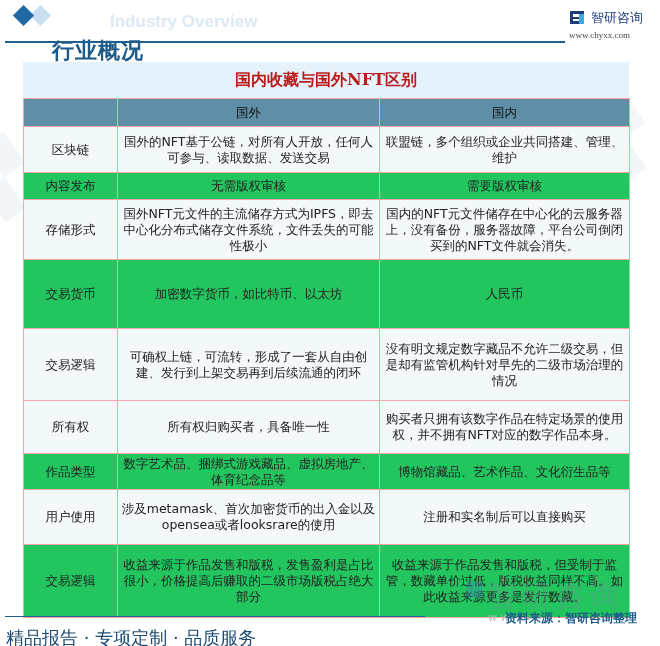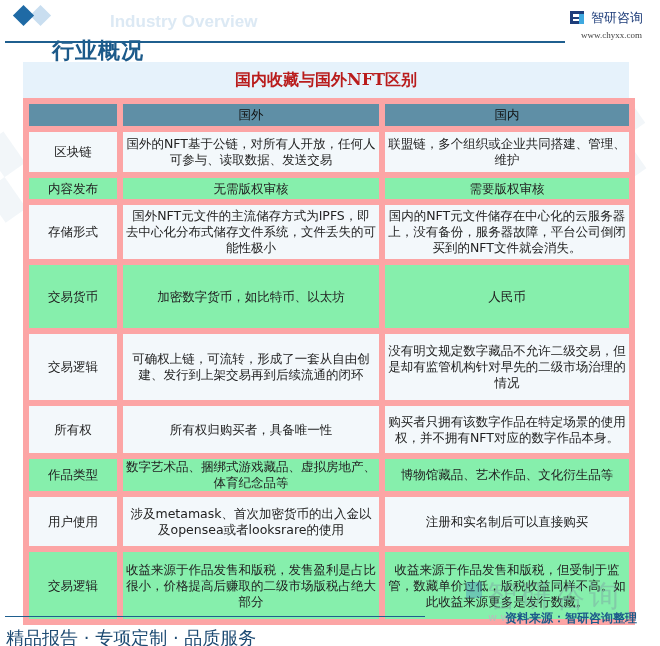--- a/index.html
+++ b/index.html
@@ -13,29 +13,29 @@
   .diamond2 { position: absolute; left: 33px; top: 8px; width: 15px; height: 15px; background: #c9def0; transform: rotate(45deg); }
   .title { position: absolute; left: 52px; top: 4px; font-size: 22px; font-weight: bold; color: #1c5a8a; letter-spacing: 1px; font-family: "DejaVu Serif", serif; margin-top: 32px; }
   .title-en { position: absolute; left: 110px; top: 12px; font-size: 17px; font-weight: bold; color: #dce9f4; font-family: "Liberation Sans", sans-serif; z-index: -0; }
   .header-line { position: absolute; left: 5px; top: 41px; width: 560px; height: 2px; background: #1f5f8f; }
   .logo { position: absolute; left: 570px; top: 11px; width: 14px; height: 13px; }
   .logo .a { position: absolute; left: 0; top: 0; width: 14px; height: 13px; background: #1e3d7a; }
   .logo .b { position: absolute; left: 3px; top: 3px; width: 8px; height: 3px; background: #fff; }
   .logo .c { position: absolute; left: 3px; top: 8px; width: 11px; height: 2px; background: #fff; }
   .logo .d { position: absolute; left: 9px; top: 3px; width: 5px; height: 10px; background: #3fa9e0; }
   .logo-text { position: absolute; left: 591px; top: 9px; font-size: 13px; color: #1e3d7a; }
-  .logo-url { position: absolute; left: 569px; top: 30px; font-size: 9px; color: #444; font-family: "Liberation Serif", serif; margin-left: 12px; }
+  .logo-url { position: absolute; left: 569px; top: 30px; font-size: 9px; color: #444; font-family: "Liberation Serif", serif; }
 
   .caption { position: absolute; left: 23px; top: 62px; width: 606px; height: 36px; background: #e6f2fb; text-align: center; line-height: 36px; font-size: 16px; font-weight: bold; color: #b91c1c; font-family: "DejaVu Serif", serif; }
 
   table.cmp { position: absolute; left: 23px; top: 98px; width: 606px; border-collapse: collapse; table-layout: fixed; }
-  table.cmp td, table.cmp th { border: 6px solid #fca5a5; font-size: 12.5px; line-height: 16px; text-align: center; vertical-align: middle; padding: 0 3px; color: #222; font-weight: normal; }
+  table.cmp td, table.cmp th { border: 1px solid #fca5a5; font-size: 12.5px; line-height: 16px; text-align: center; vertical-align: middle; padding: 0 3px; color: #222; font-weight: normal; }
   table.cmp th { background: #5f8fa6; color: #111; height: 28px; }
   tr.light td { background: #f3f8fb; }
-  tr.dark td { background: #86efac; }
+  tr.dark td { background: #22c55e; }
   td.label { font-size: 13px; }
 
   .source-line { position: absolute; left: 5px; top: 616px; width: 420px; height: 1px; background: #1f5f8f; }
   .source { position: absolute; left: 505px; top: 610px; font-size: 12px; color: #1c5a8a; font-weight: bold; }
   .source-ww { position: absolute; left: 488px; top: 611px; font-size: 11px; color: #bbb; }
   .footer { position: absolute; left: 6px; top: 626px; font-size: 18px; color: #1c4a72; }
   .bigmark { position: absolute; left: 487px; top: 576px; font-size: 30px; color: rgba(120,140,160,0.35); letter-spacing: 4px; }
   .bigmark-sq { position: absolute; left: 466px; top: 582px; width: 16px; height: 16px; background: rgba(60,130,190,0.35); }
 </style>
 </head>

